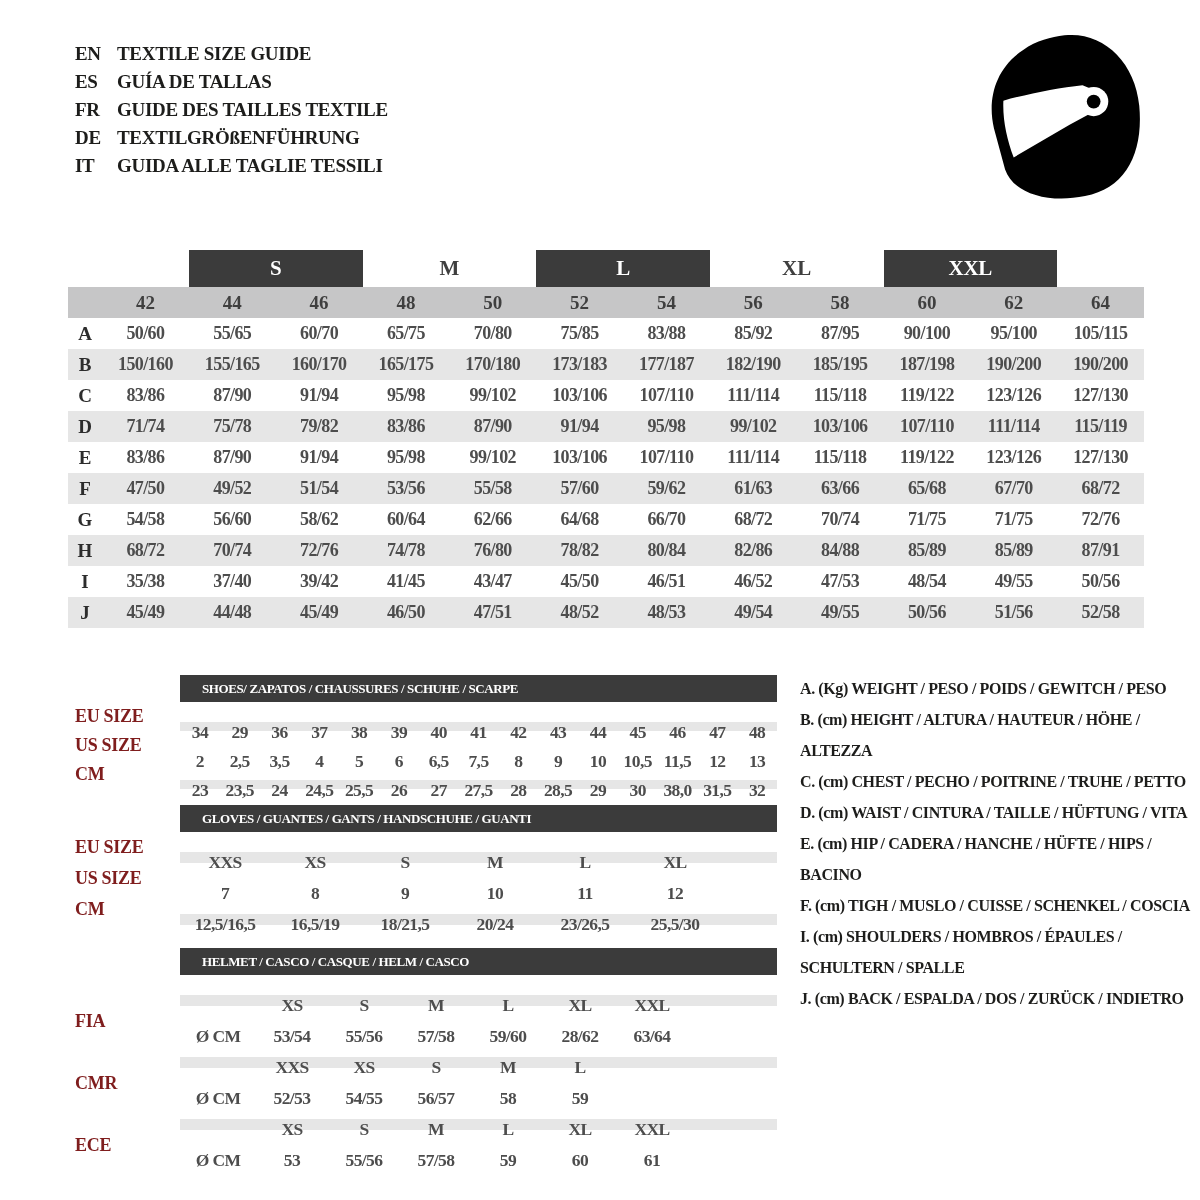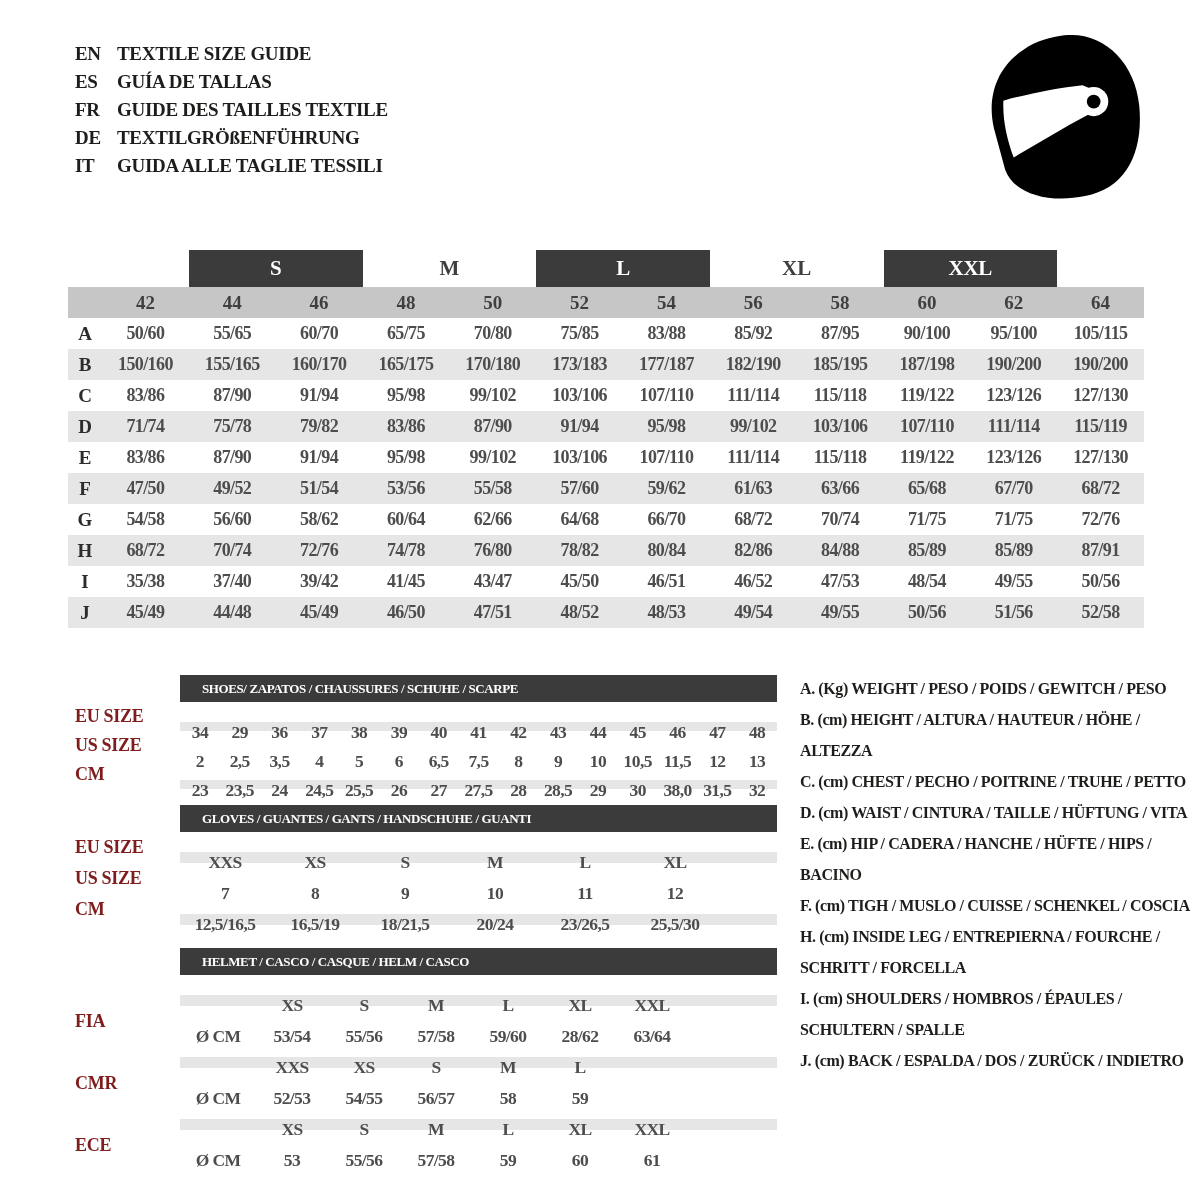--- a/index.html
+++ b/index.html
@@ -445,20 +445,18 @@
       </div>
   </div>
 
   <div class="legend" id="legendBox">
       <div class="legend-item">A. (Kg) WEIGHT / PESO / POIDS / GEWITCH / PESO</div>
       <div class="legend-item">B. (cm) HEIGHT / ALTURA / HAUTEUR / HÖHE / ALTEZZA</div>
       <div class="legend-item">C. (cm) CHEST / PECHO / POITRINE / TRUHE / PETTO</div>
       <div class="legend-item">D. (cm) WAIST / CINTURA / TAILLE / HÜFTUNG / VITA</div>
       <div class="legend-item">E. (cm) HIP / CADERA / HANCHE / HÜFTE / HIPS / BACINO</div>
       <div class="legend-item">F. (cm) TIGH / MUSLO / CUISSE / SCHENKEL / COSCIA</div>
-      <div class="legend-item">H. (cm) INSIDE LEG / ENTREPIERNA / FOURCHE /
-SCHRITT / FORCELLA</div>
       <div class="legend-item">I. (cm) SHOULDERS / HOMBROS / ÉPAULES /
 SCHULTERN / SPALLE</div>
       <div class="legend-item">J. (cm) BACK / ESPALDA / DOS / ZURÜCK / INDIETRO</div>
     </div>
 
 </div>
 
 </body></html>

